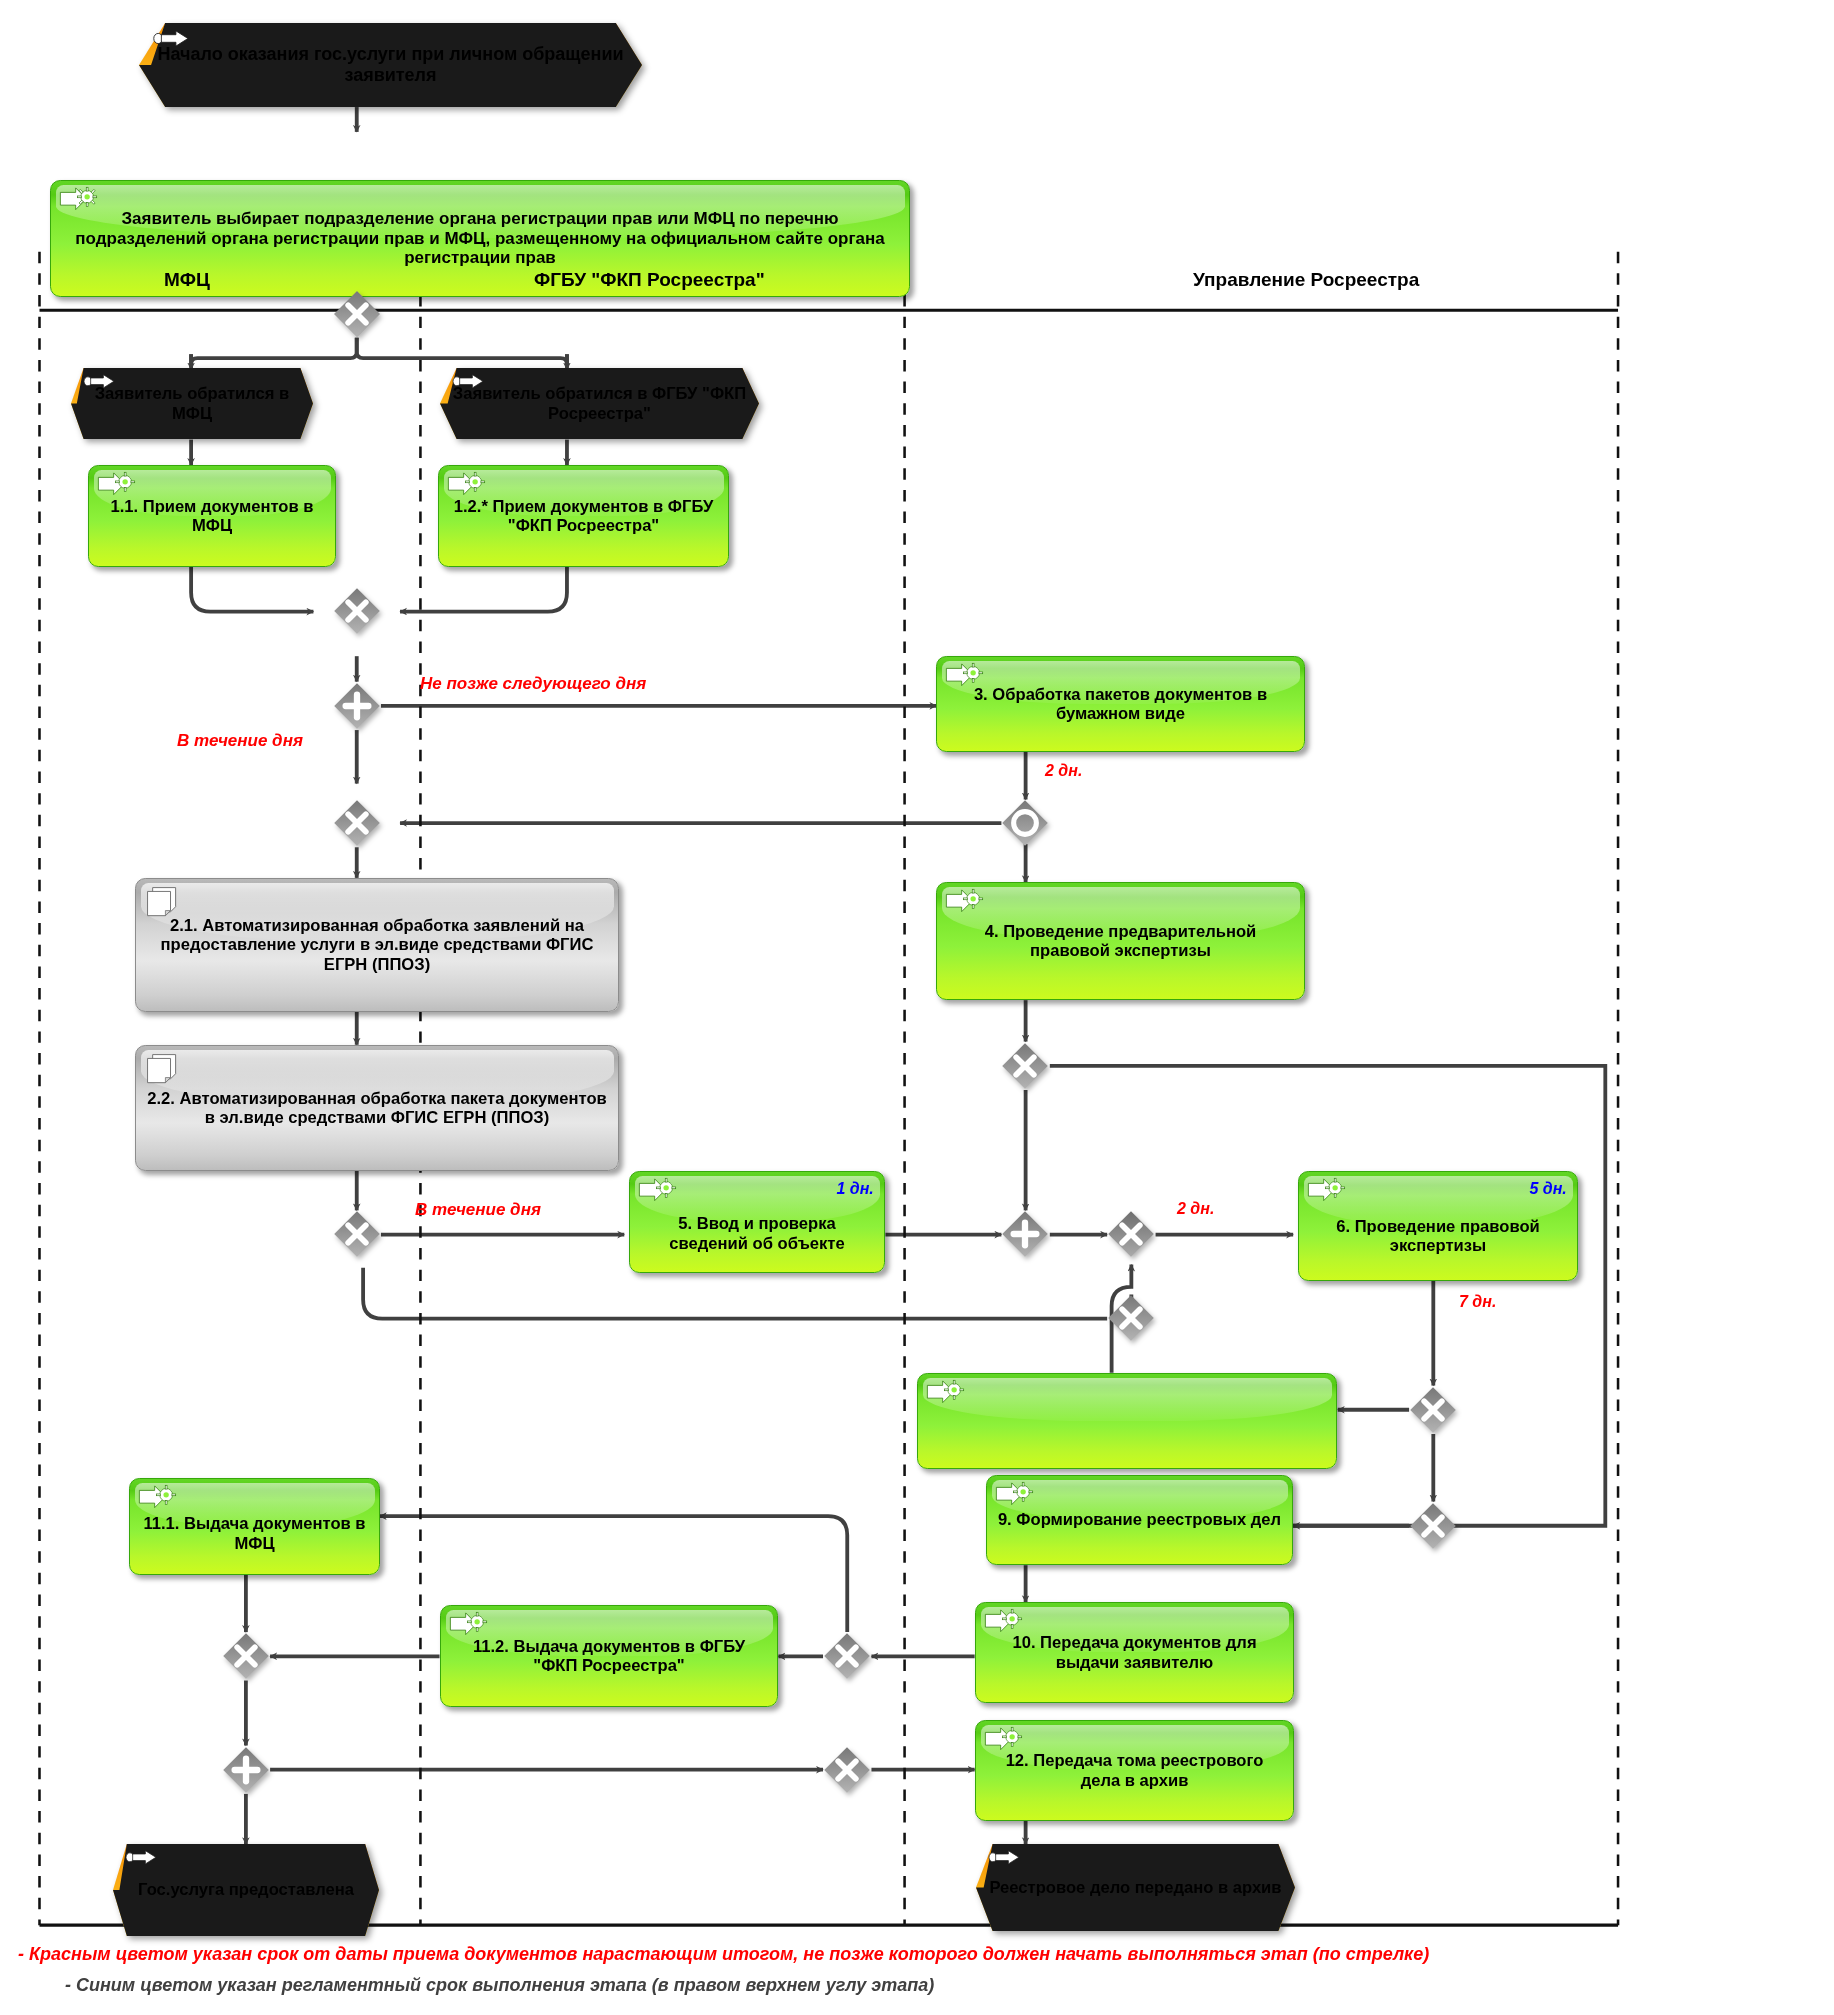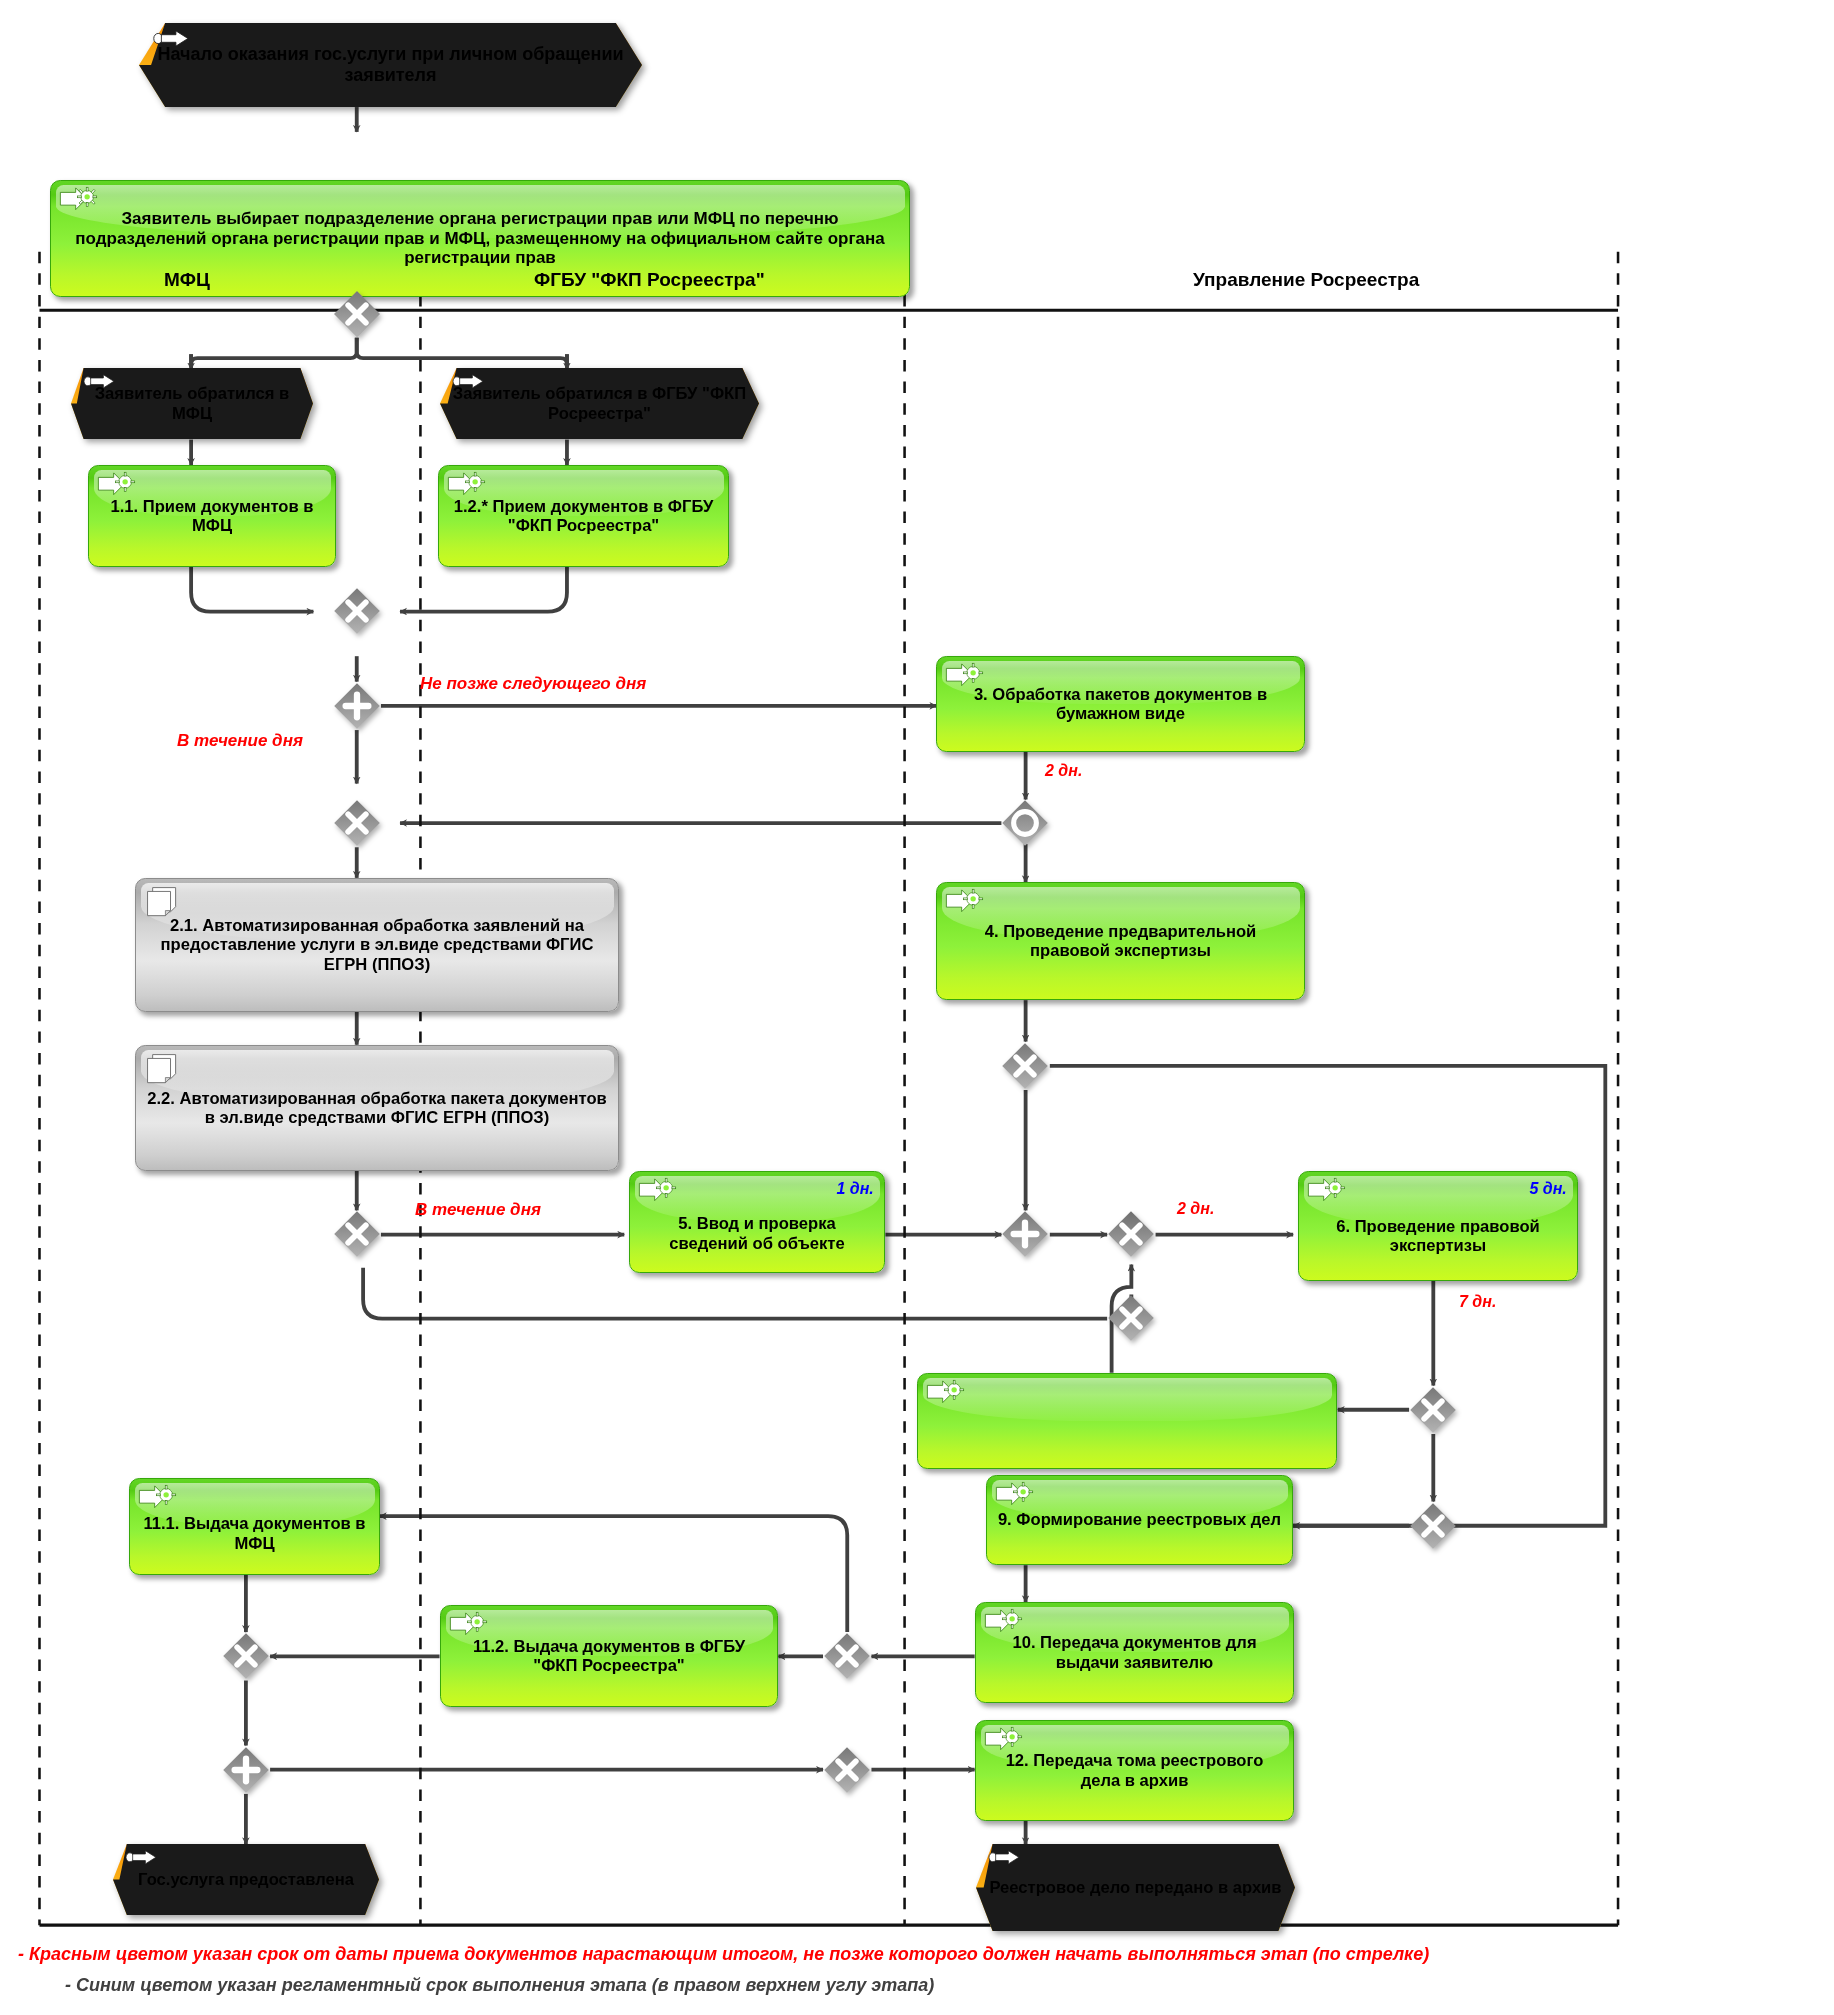--- a/index.html
+++ b/index.html
@@ -605,21 +605,21 @@
         <rect x="42.6" y="2" width="2.8" height="6"></rect>
           <rect x="42.6" y="26" width="2.8" height="6"></rect>
         <rect x="29" y="15.6" width="6" height="2.8"></rect>
           <rect x="53" y="15.6" width="6" height="2.8"></rect>
         </g>
       <circle cx="44" cy="17" r="4.2" fill="#8ef13a"></circle>
     </svg>
     <div class="txt">12. Передача тома реестрового дела в архив</div>
   </div>
 
-  <div class="node event" style="left:113px;top:1844px;width:266px;height:71px;">
+  <div class="node event" style="left:113px;top:1844px;width:266px;height:92px;">
     <div class="hexbg"></div>
     <div class="hexln"></div>
     <svg class="eicon" style="left:11.5px;top:5.1px;width:33px;height:16.6px;" viewBox="0 0 58 30">
       <ellipse cx="8" cy="15" rx="7" ry="8" fill="#fff" stroke="#222" stroke-width="1.4"></ellipse>
       <path d="M13,9 L36,9 L36,3 L55,15 L36,27 L36,21 L13,21 Z" fill="#fff" stroke="#222" stroke-width="1.4"></path>
     </svg>
     <div class="txt">Гос.услуга предоставлена</div>
   </div>
 
   <div class="node event" style="left:976px;top:1844px;width:319px;height:87px;">

